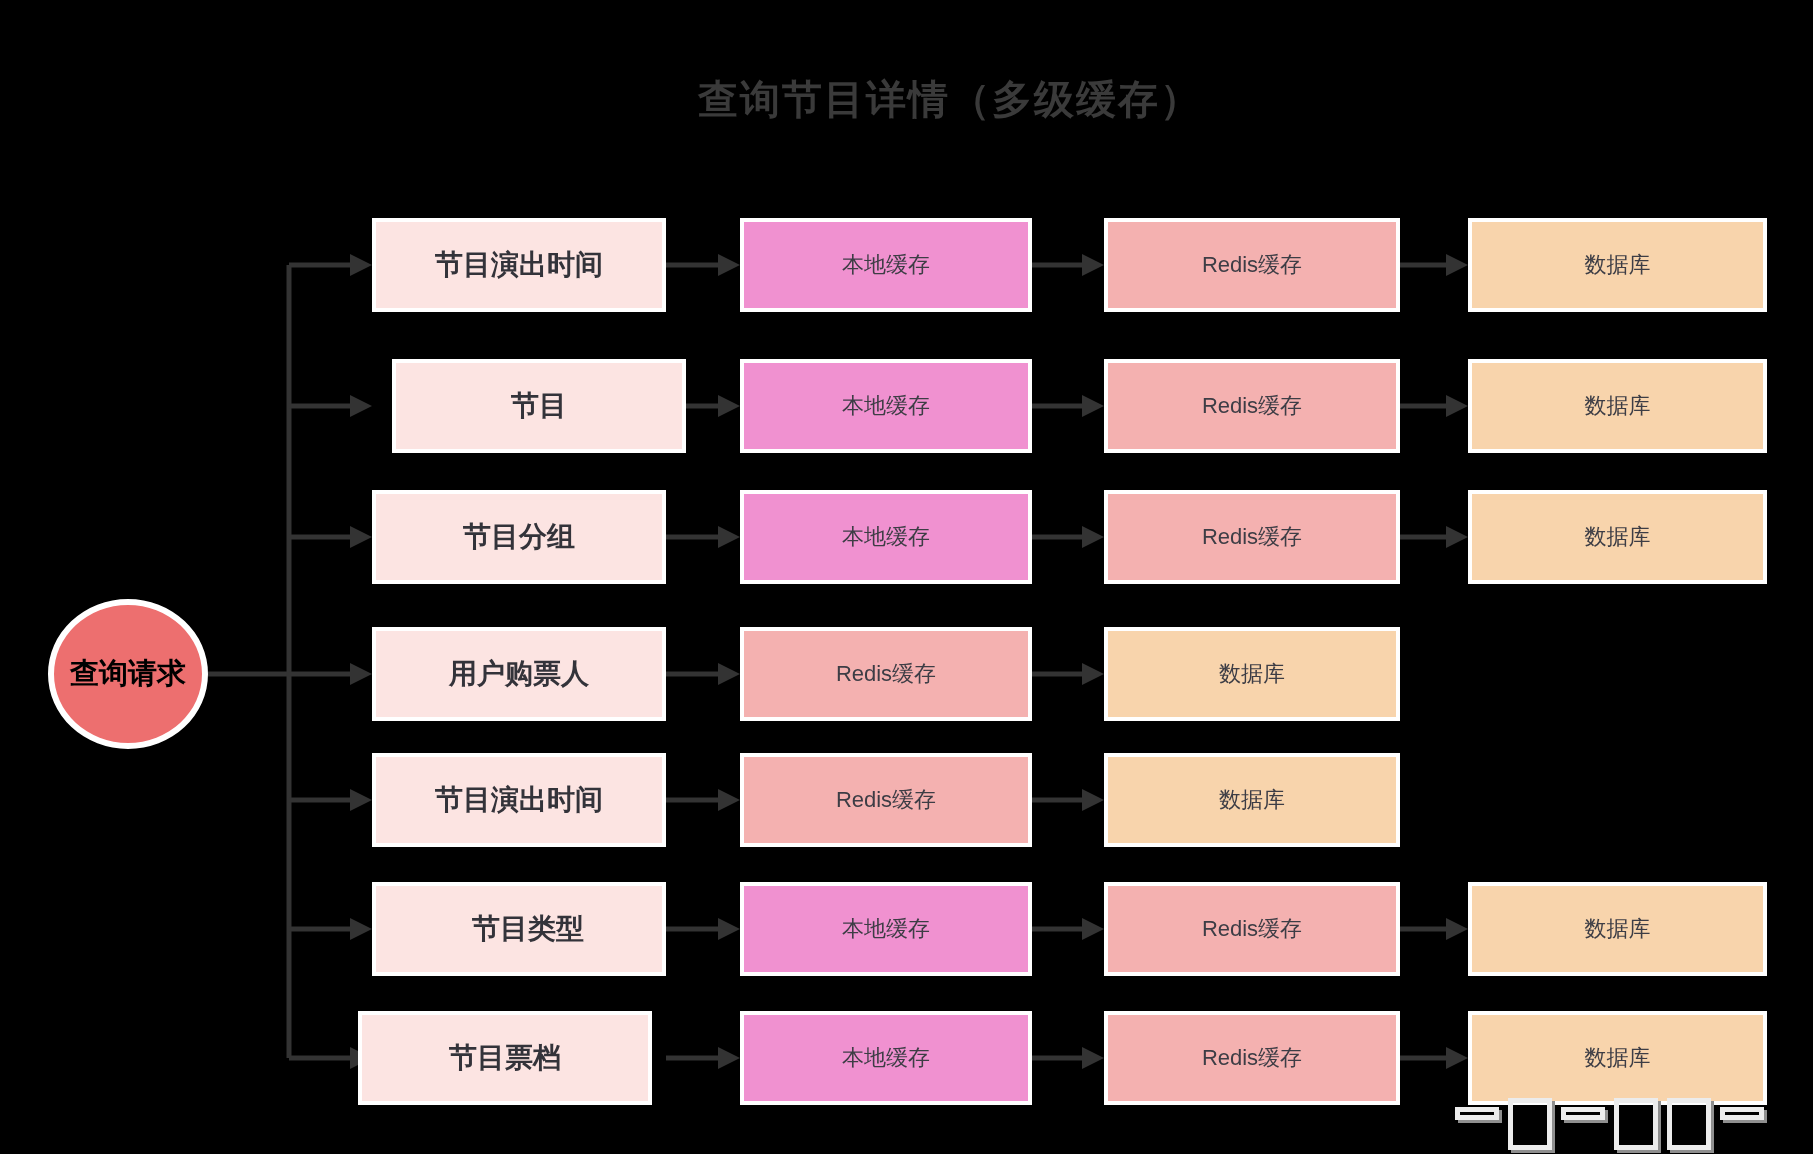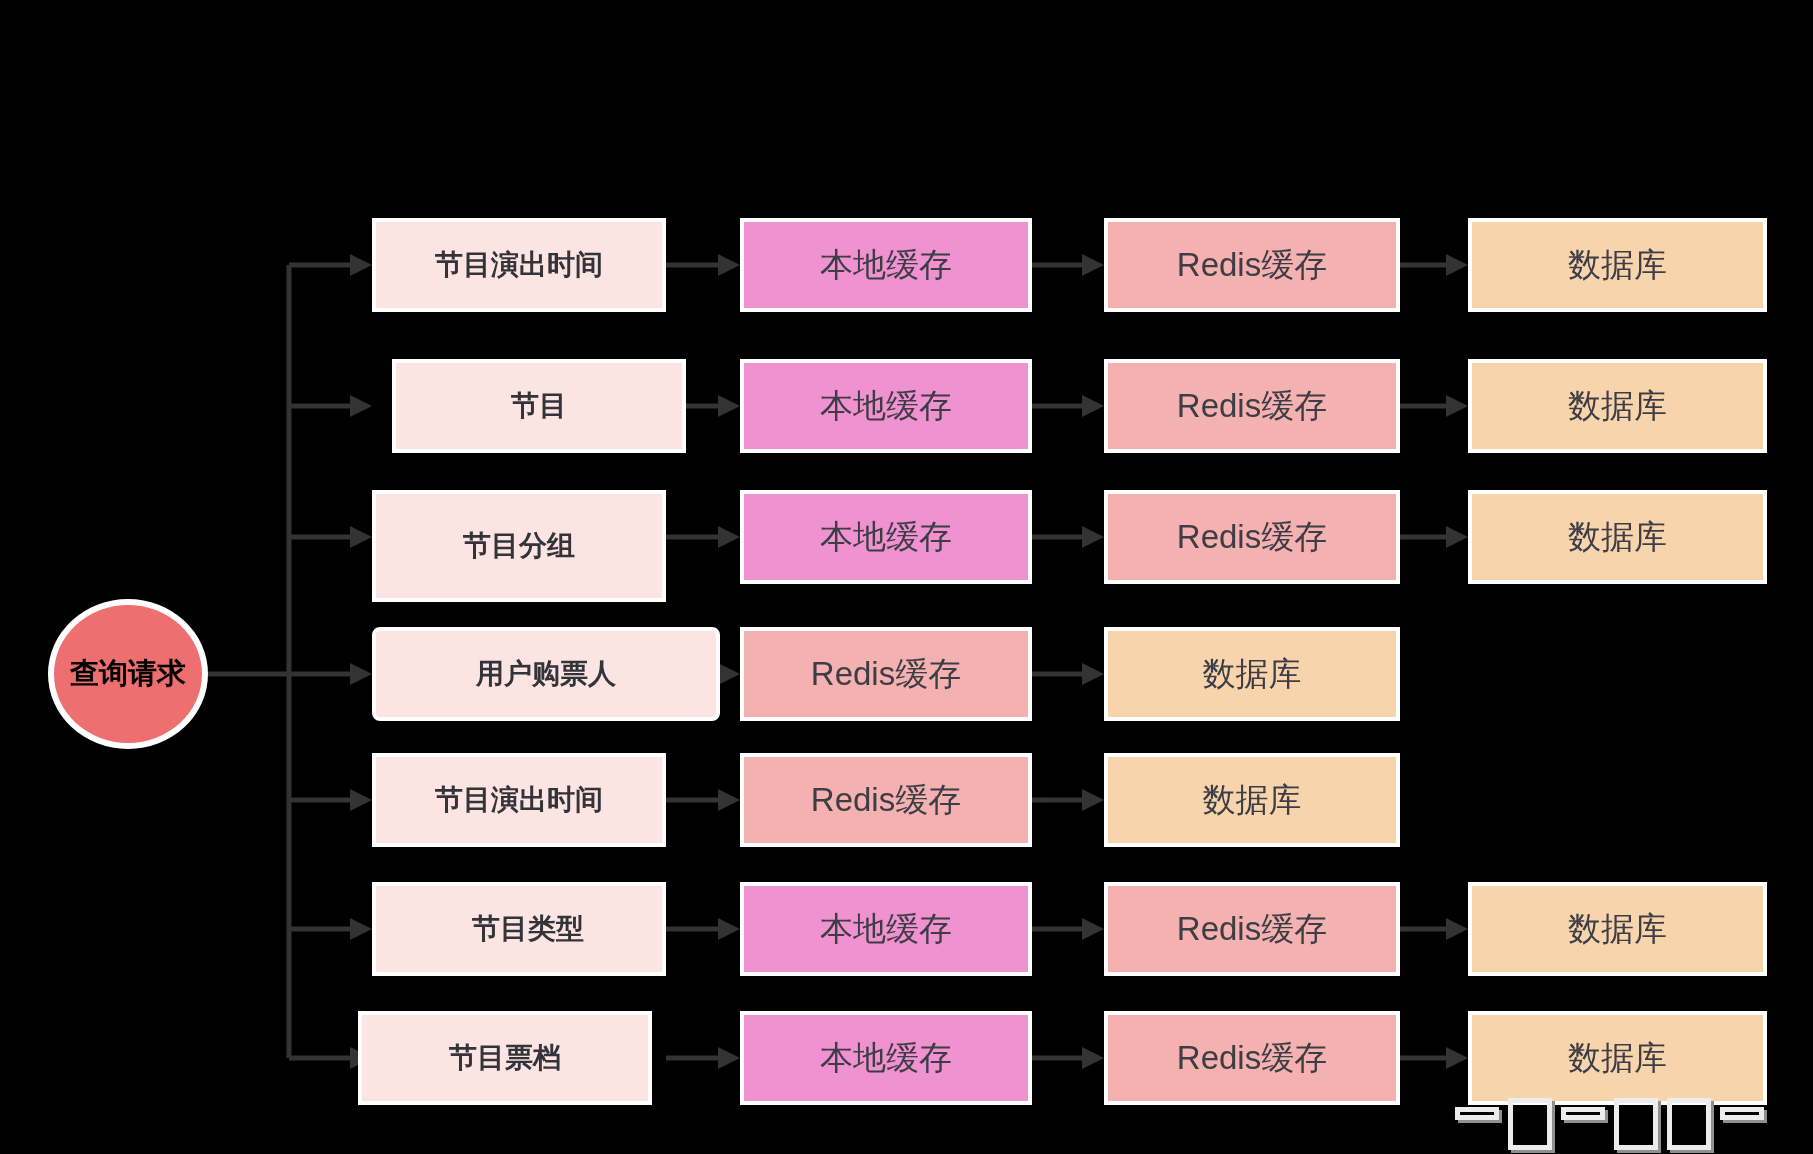--- a/index.html
+++ b/index.html
@@ -17,35 +17,36 @@
     position:absolute;left:48px;top:599px;width:160px;height:150px;
     border-radius:50%;background:var(--source-fill,#ed6f6f);
     border:6px solid var(--box-border,#fff);box-sizing:border-box;
     display:flex;align-items:center;justify-content:center;
     font-size:29px;font-weight:bold;color:#000000;
   }
   .box{
     position:absolute;box-sizing:border-box;
     border:4px solid var(--box-border,#fff);
     display:flex;align-items:center;justify-content:center;
-    font-size:33px;color:var(--text,#3d3d45);
+    font-size:22px;color:var(--text,#3d3d45);
   }
   .box.label-box{font-weight:bold;font-size:28px;color:#33333a;}
   #wires{position:absolute;left:0;top:0;}
   .wm{position:absolute;left:1455px;top:1098px;display:flex;gap:9px;}
   .wm .g{
     width:44px;height:52px;border:5px solid #ececec;box-sizing:border-box;
     box-shadow:3px 3px 0 #8f8f8f;background:transparent;
   }
   .wm .g.bar{height:13px;margin-top:9px;}
 </style>
 </head>
 <body>
 
 <div id="canvas" style="--bg: #000000; --source-fill: #ed6f6f; --box-border: #ffffff; --text: #3d3d45; --title-color: #3a3a3a;">
+  <div class="title">查询节目详情（多级缓存）</div>
 
   <svg id="wires" width="1813" height="1154">
       <rect x="208" y="671.5" width="81" height="5" fill="#333333"></rect>
       <rect x="286.5" y="265" width="5" height="793" fill="#333333"></rect>
       <rect x="289" y="262.5" width="63" height="5" fill="#333333"></rect>
       <polygon points="350,254 372,265 350,276" fill="#333333"></polygon>
       <rect x="666" y="262.5" width="54" height="5" fill="#333333"></rect>
       <polygon points="718,254 740,265 718,276" fill="#333333"></polygon>
       <rect x="1032" y="262.5" width="52" height="5" fill="#333333"></rect>
       <polygon points="1082,254 1104,265 1082,276" fill="#333333"></polygon>
@@ -119,33 +120,33 @@
       </div>
       <div class="box" style="left: 740px; top: 359px; width: 292px; height: 94px; background: rgb(240, 145, 208);">
         <span>本地缓存</span>
       </div>
       <div class="box" style="left: 1104px; top: 359px; width: 296px; height: 94px; background: rgb(244, 177, 176);">
         <span>Redis缓存</span>
       </div>
       <div class="box" style="left: 1468px; top: 359px; width: 299px; height: 94px; background: rgb(248, 212, 172);">
         <span>数据库</span>
       </div>
-      <div class="box label-box" style="left: 372px; top: 490px; width: 294px; height: 112px; background: rgb(252, 228, 226); text-align: center;">
+      <div class="box label-box" style="left: 372px; top: 490px; width: 294px; height: 94px; background: rgb(252, 228, 226); text-align: center;">
         <span>节目分组</span>
       </div>
       <div class="box" style="left: 740px; top: 490px; width: 292px; height: 94px; background: rgb(240, 145, 208);">
         <span>本地缓存</span>
       </div>
       <div class="box" style="left: 1104px; top: 490px; width: 296px; height: 94px; background: rgb(244, 177, 176);">
         <span>Redis缓存</span>
       </div>
       <div class="box" style="left: 1468px; top: 490px; width: 299px; height: 94px; background: rgb(248, 212, 172);">
         <span>数据库</span>
       </div>
-      <div class="box label-box" style="left: 372px; top: 627px; width: 348px; height: 94px; background: rgb(252, 228, 226); border-radius: 8px;">
+      <div class="box label-box" style="left: 372px; top: 627px; width: 294px; height: 94px; background: rgb(252, 228, 226);">
         <span>用户购票人</span>
       </div>
       <div class="box" style="left: 740px; top: 627px; width: 292px; height: 94px; background: rgb(244, 177, 176);">
         <span>Redis缓存</span>
       </div>
       <div class="box" style="left: 1104px; top: 627px; width: 296px; height: 94px; background: rgb(248, 212, 172);">
         <span>数据库</span>
       </div>
       <div class="box label-box" style="left: 372px; top: 753px; width: 294px; height: 94px; background: rgb(252, 228, 226);">
         <span>节目演出时间</span>

